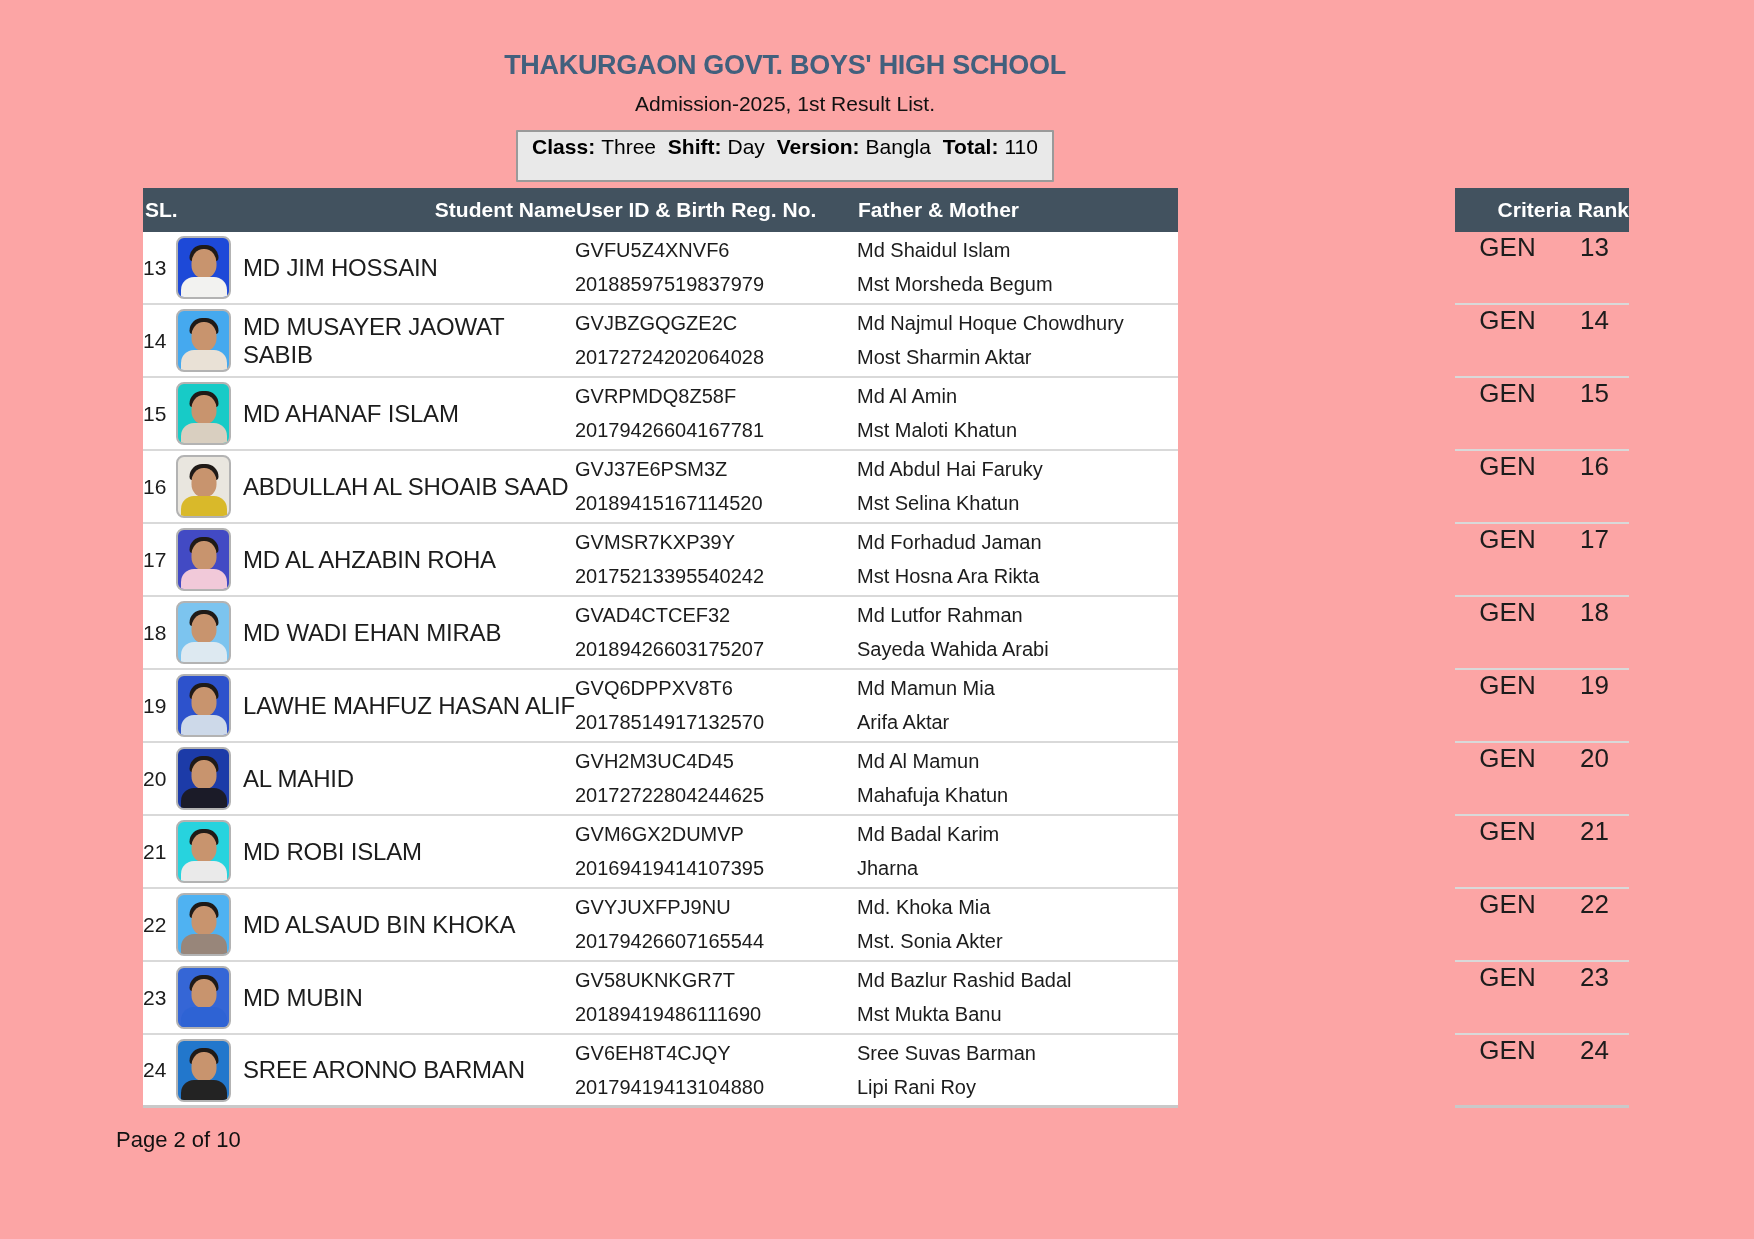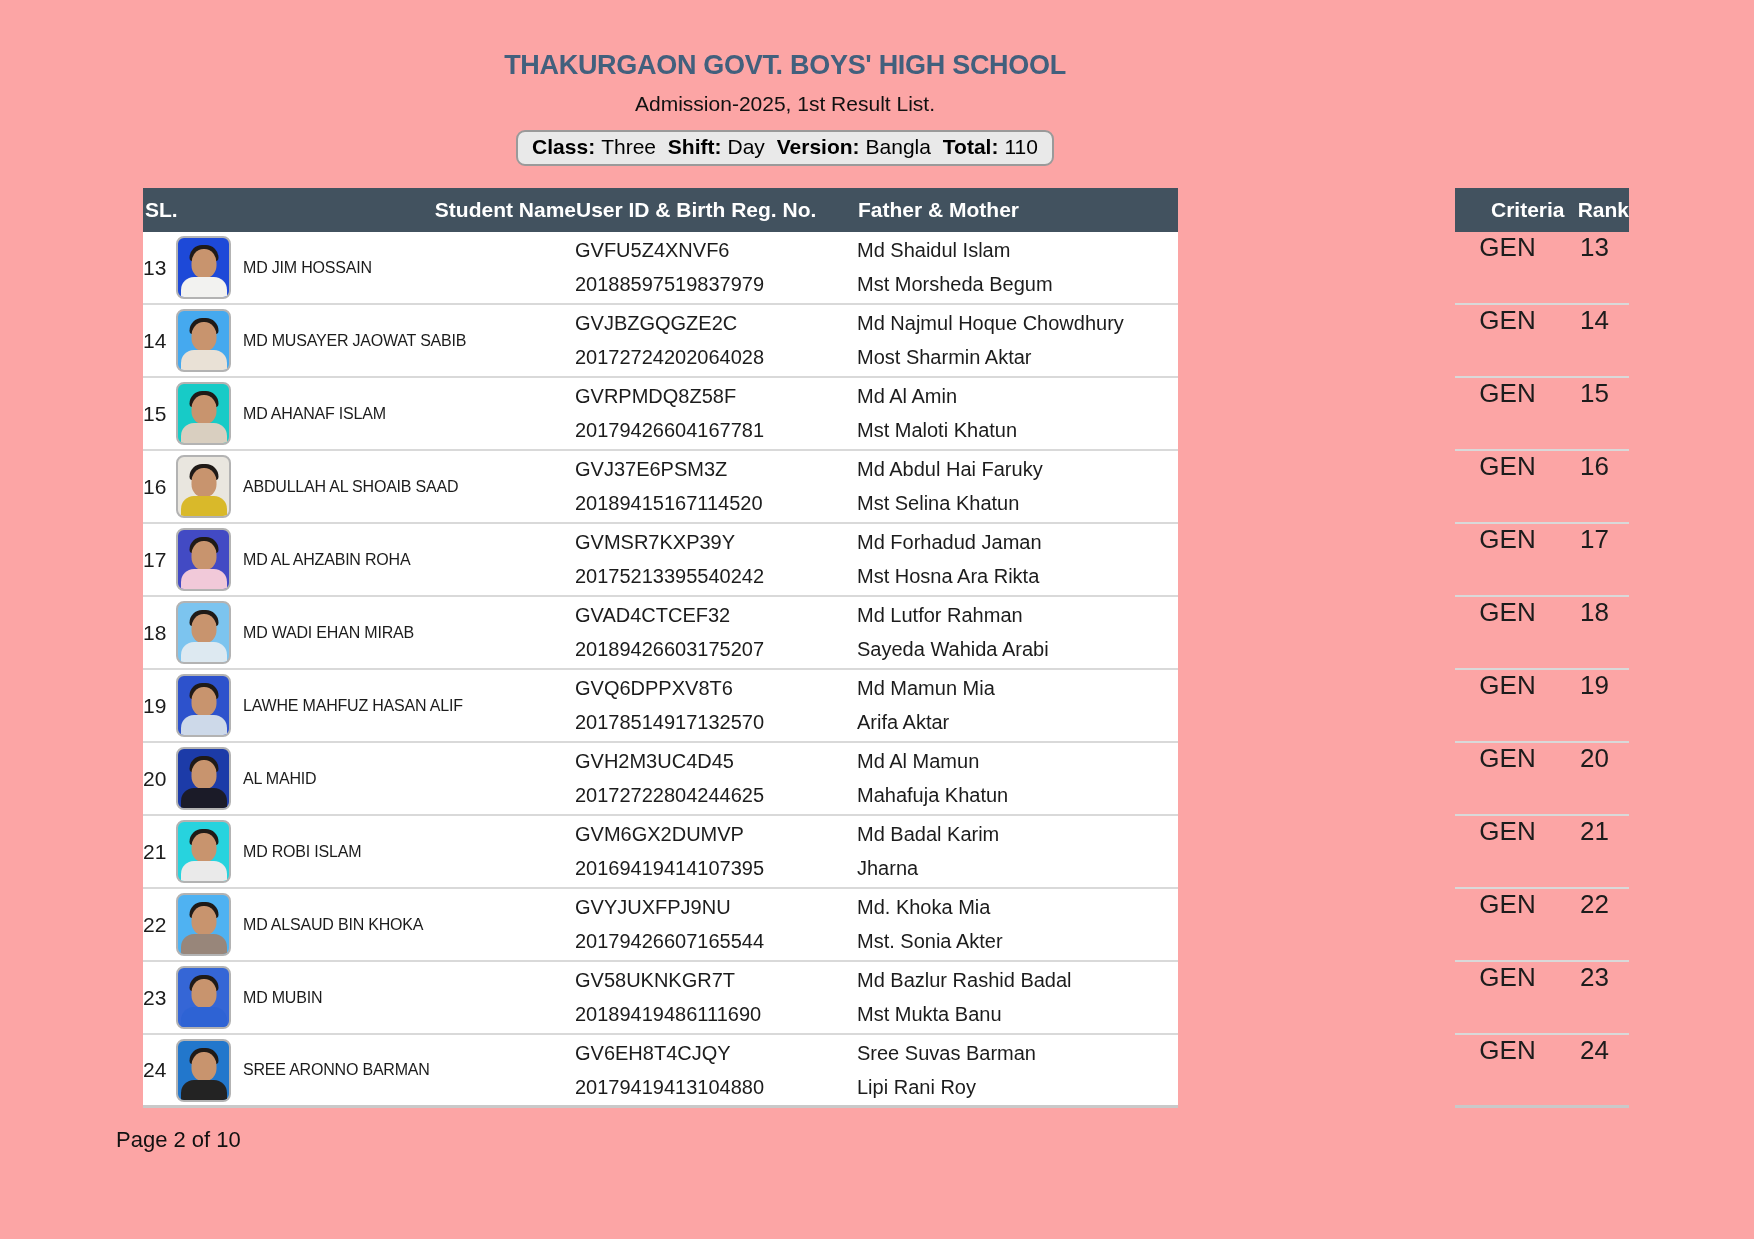--- a/index.html
+++ b/index.html
@@ -29,22 +29,22 @@
   .subtitle {
     margin-top: 11px;
     font-size: 21px;
     color: #111111;
   }
   .info-box {
     display: inline-block;
     margin-top: 14px;
     background: var(--infobox_bg, #e9e9e9);
     border: 2px solid var(--infobox_border, #9a9a9a);
-    border-radius: 9px;
-    padding: 3px 14px 5px 14px;
+    border-radius: 1px;
+    padding: 3px 14px 21px 14px;
     font-size: 21px;
     color: #000000;
   }
   .info-box b { font-weight: bold; }
   .info-box .seg { margin-right: 6px; }
   .info-box .seg:last-child { margin-right: 0; }
   .info-box .val { margin-left: 6px; }
 
   
   .main-table {
@@ -110,21 +110,21 @@
   }
   .av-body {
     position: absolute; left: 50%; bottom: -5px; transform: translateX(-50%);
     width: 46px; height: 25px;
     background: #e8e8e8;
     border-radius: 13px 13px 0 0;
   }
   .cell-name {
     width: 332px;
     display: flex; align-items: center;
-    font-size: 16px;
+    font-size: 24px;
     letter-spacing: -0.2px;
   }
   .cell-id, .cell-parents {
     display: flex; flex-direction: column; justify-content: center;
     gap: 11px;
     font-size: 20px;
   }
   .cell-id { width: 282px; }
   .cell-parents { flex: 1; }
 
@@ -137,21 +137,21 @@
   }
   .cthead {
     display: flex;
     align-items: center;
     height: 44px;
     background: var(--header_bg, #42525f);
     color: #ffffff;
     font-weight: bold;
     font-size: 21px;
   }
-  .h-criteria { width: 105px; text-align: left; padding-left: 36px; }
+  .h-criteria { width: 105px; text-align: center; padding-left: 36px; }
   .h-rank     { flex: 1; text-align: center; }
   .crow {
     display: flex;
     align-items: flex-start;
     height: 73px;
     border-bottom: 2px solid var(--row_divider, #d9d9d9);
     box-sizing: border-box;
     font-size: 26px;
   }
   .crow:last-child { border-bottom: 3px solid var(--table_bottom_line, #c9c9c9); }

